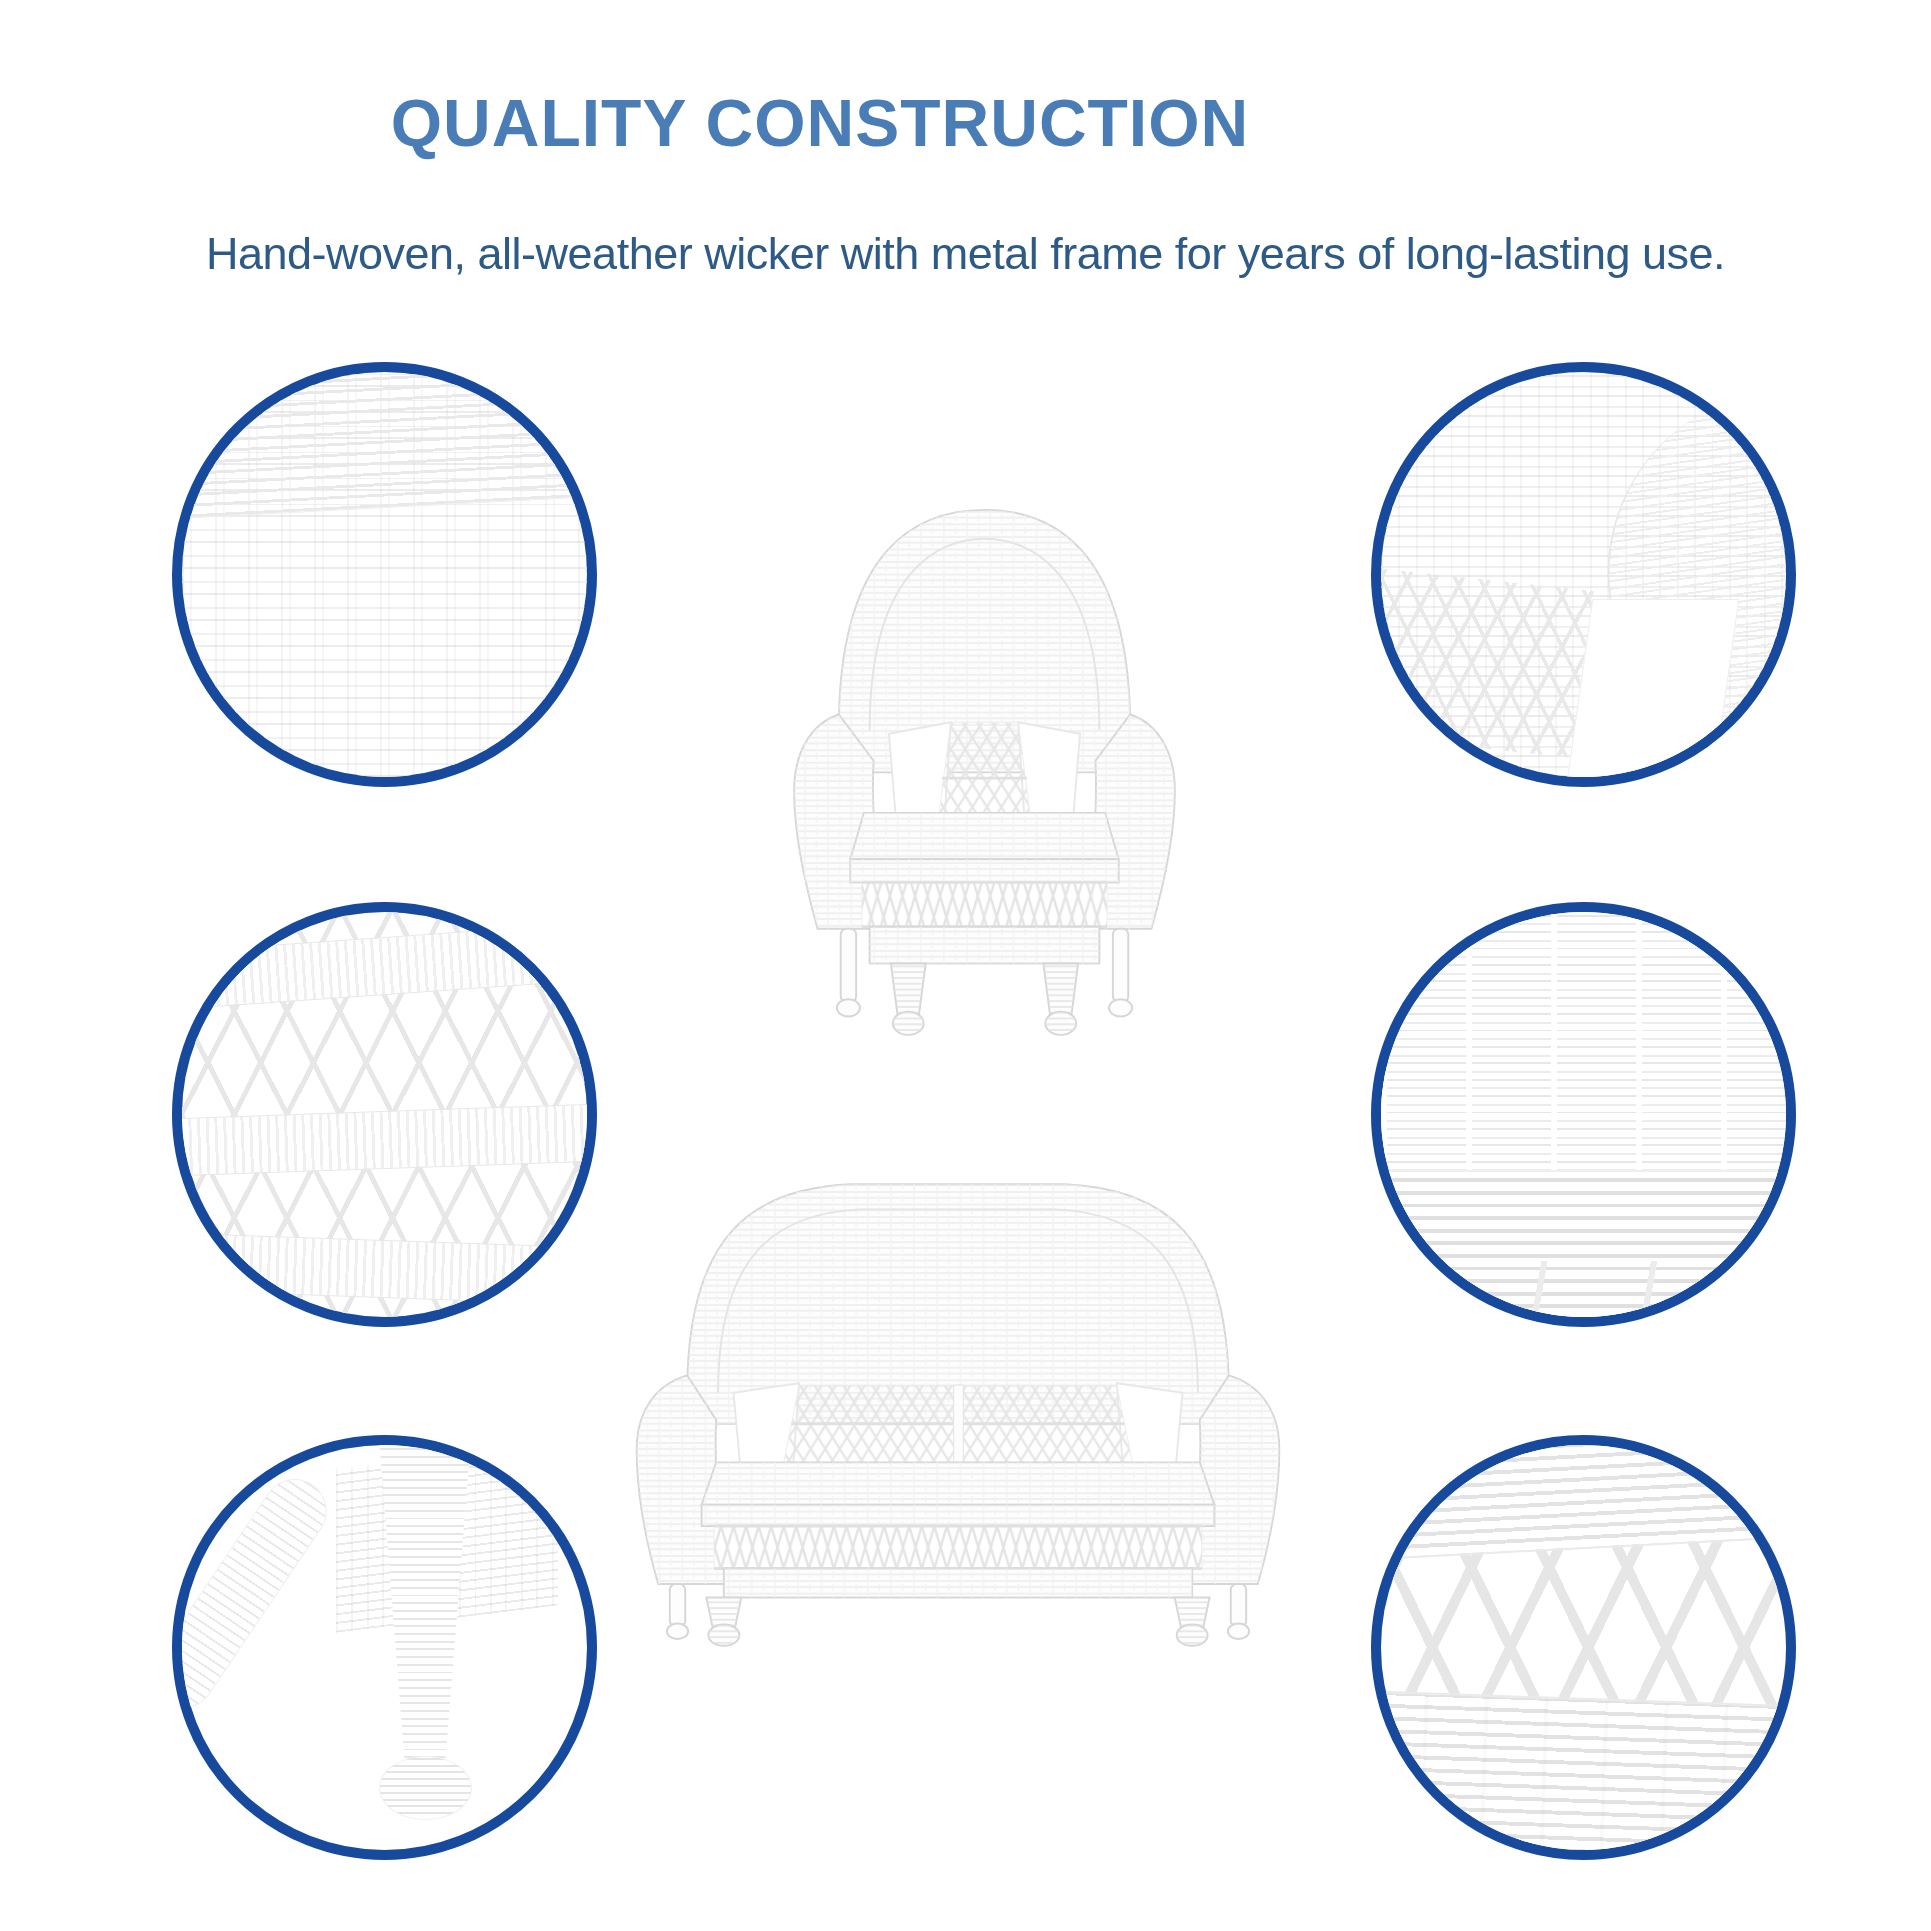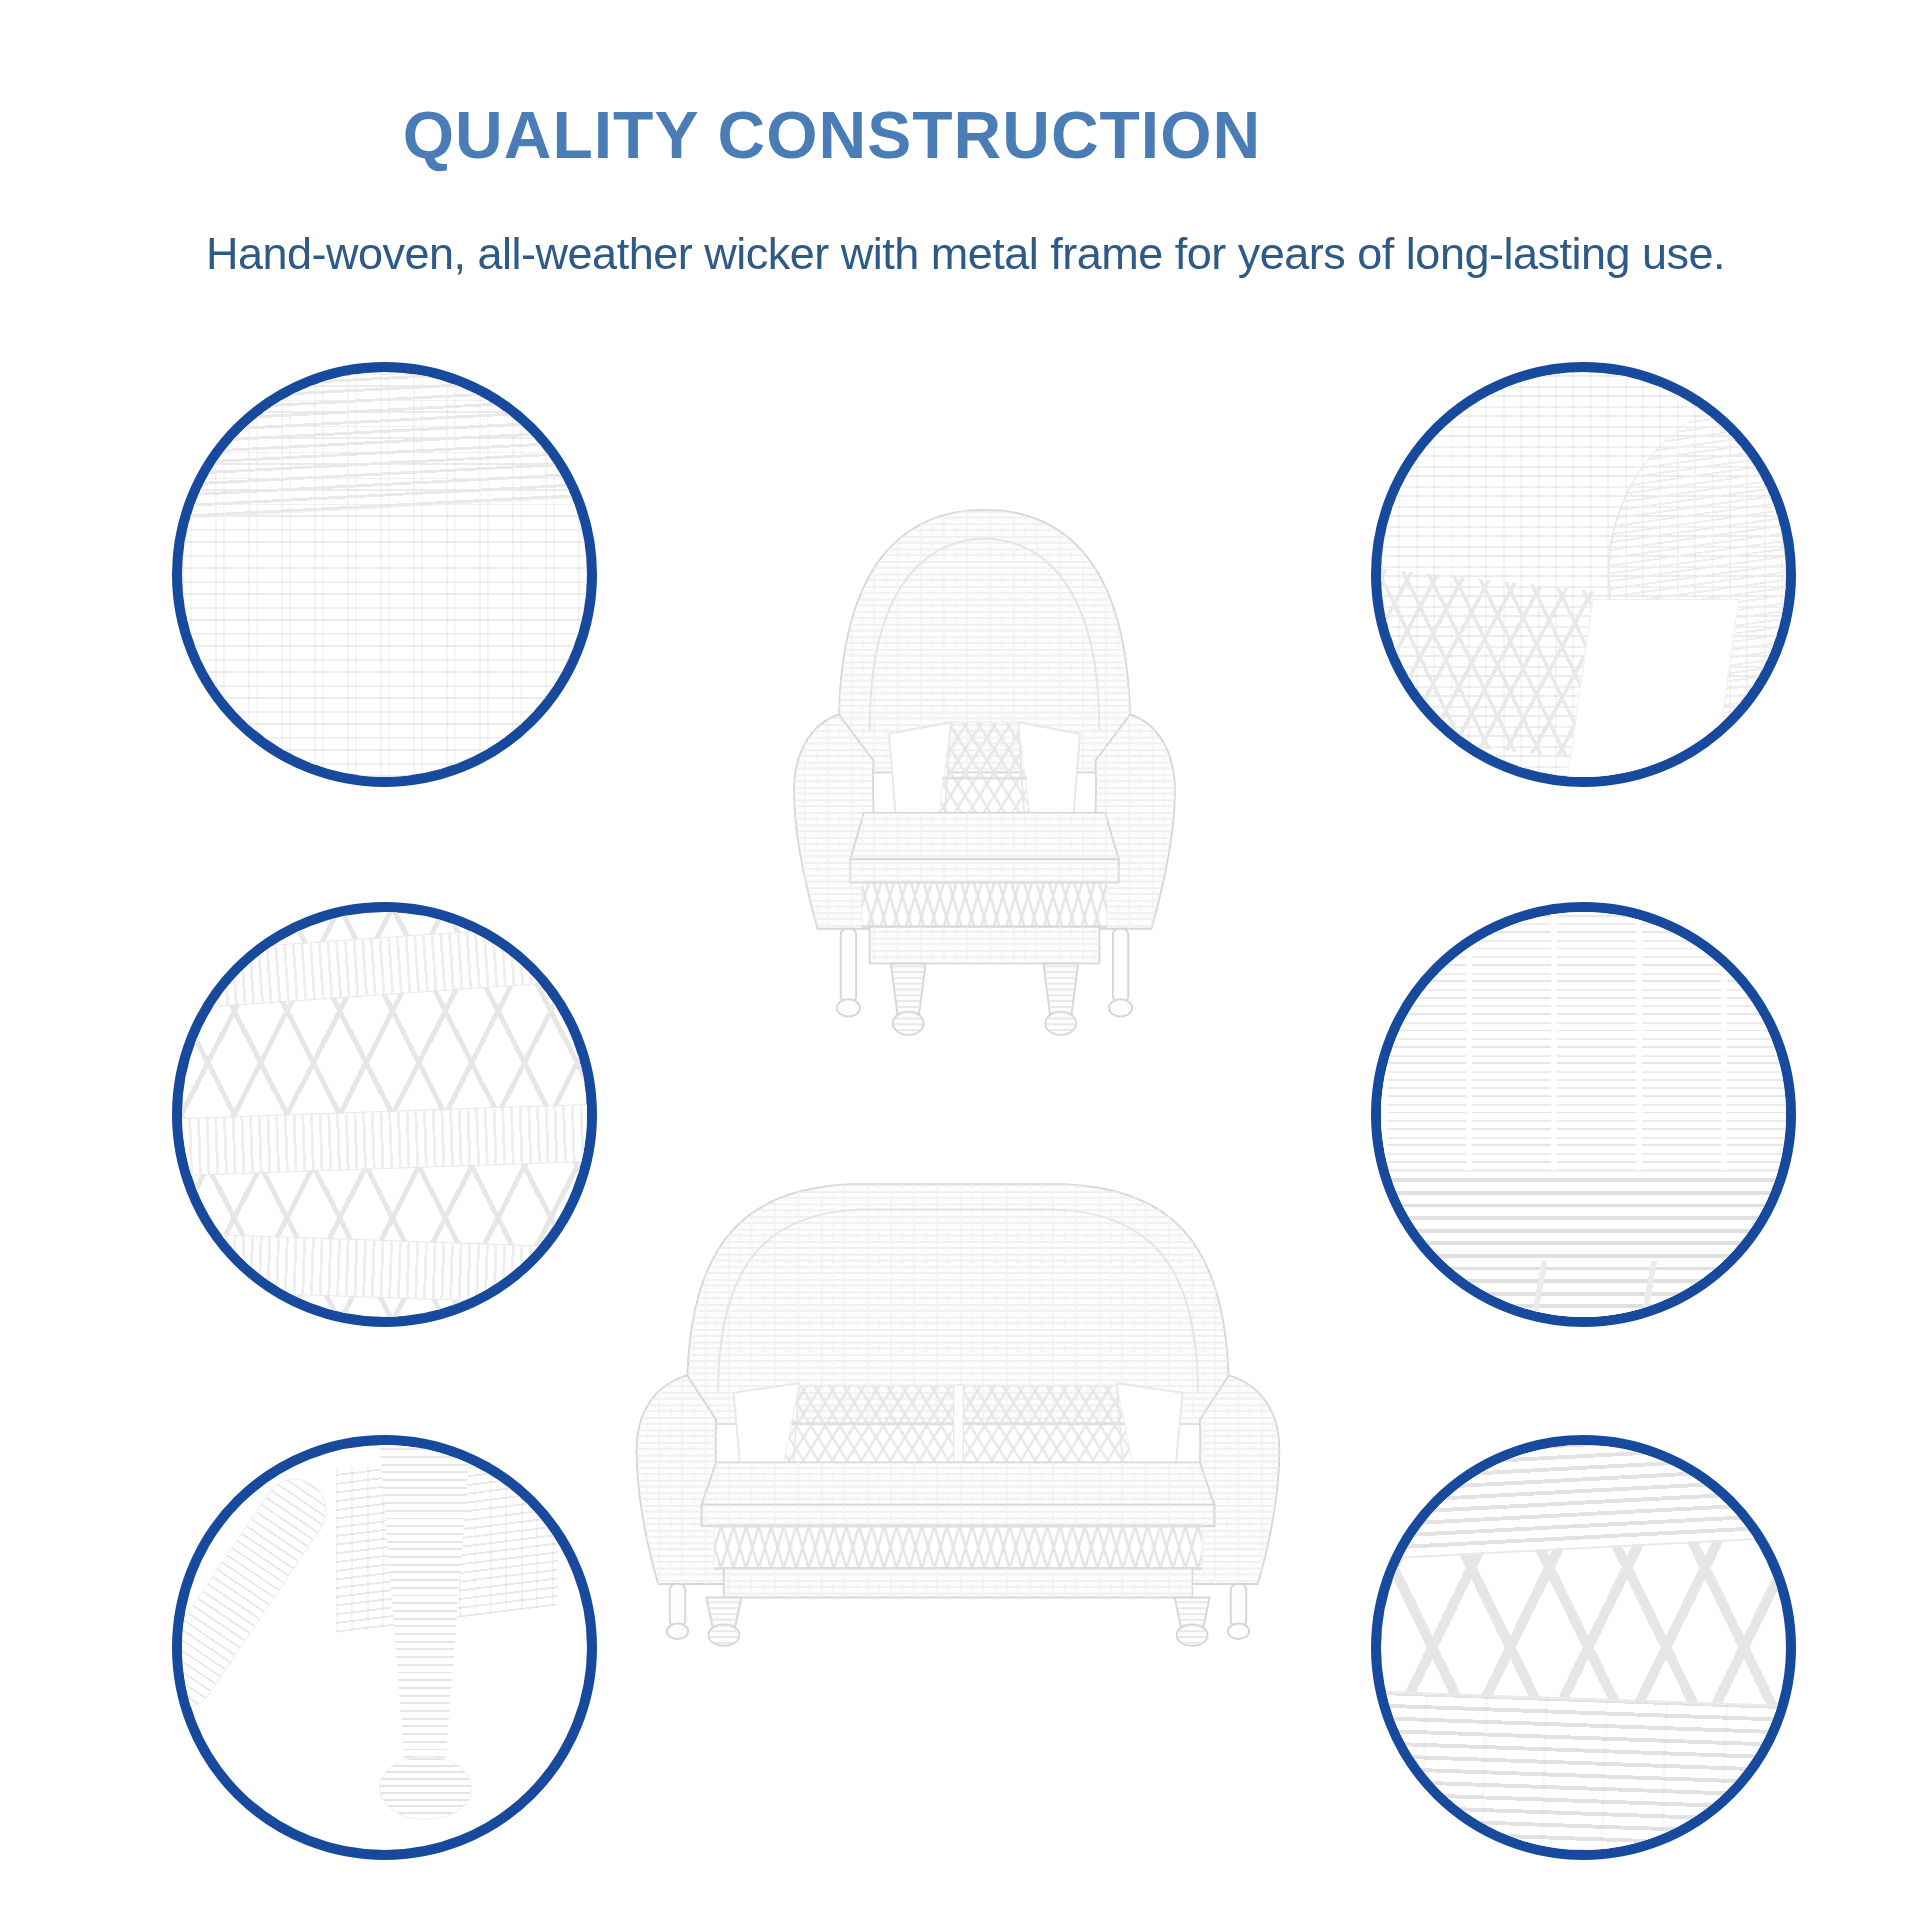--- a/index.html
+++ b/index.html
@@ -3,21 +3,21 @@
 <meta charset="utf-8">
 <style>
   html,body{margin:0;padding:0;}
   body{
     width:1931px;height:1931px;position:relative;background:#ffffff;
     font-family:"Liberation Sans", sans-serif;overflow:hidden;
   }
   .page-title{
     position:absolute;top:85px;left:0;width:1640px;text-align:center;
     font-size:66px;font-weight:bold;letter-spacing:1px;
-    color:var(--color-title,#4a7db6);margin:12px;
+    color:var(--color-title,#4a7db6);margin:0;
   }
   .page-subtitle{
     position:absolute;top:228px;left:0;width:1931px;text-align:center;
     font-size:45px;font-weight:normal;letter-spacing:-0.5px;
     color:var(--color-subtitle,#2d5a86);margin:0;
   }
   
   .detail{
     position:absolute;width:425px;height:425px;box-sizing:border-box;
     border:10.6px solid var(--color-border,#17499c);border-radius:50%;

